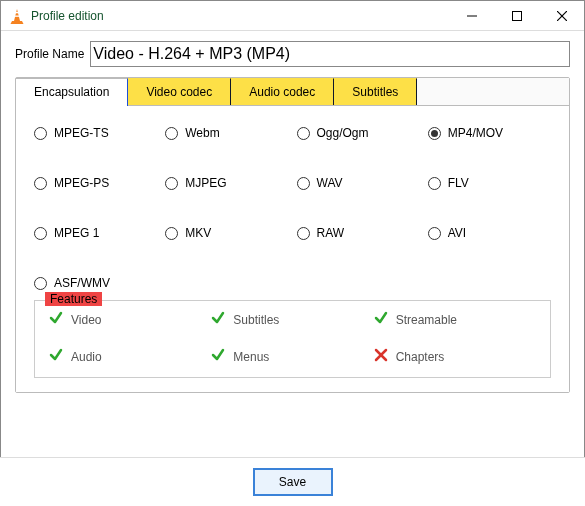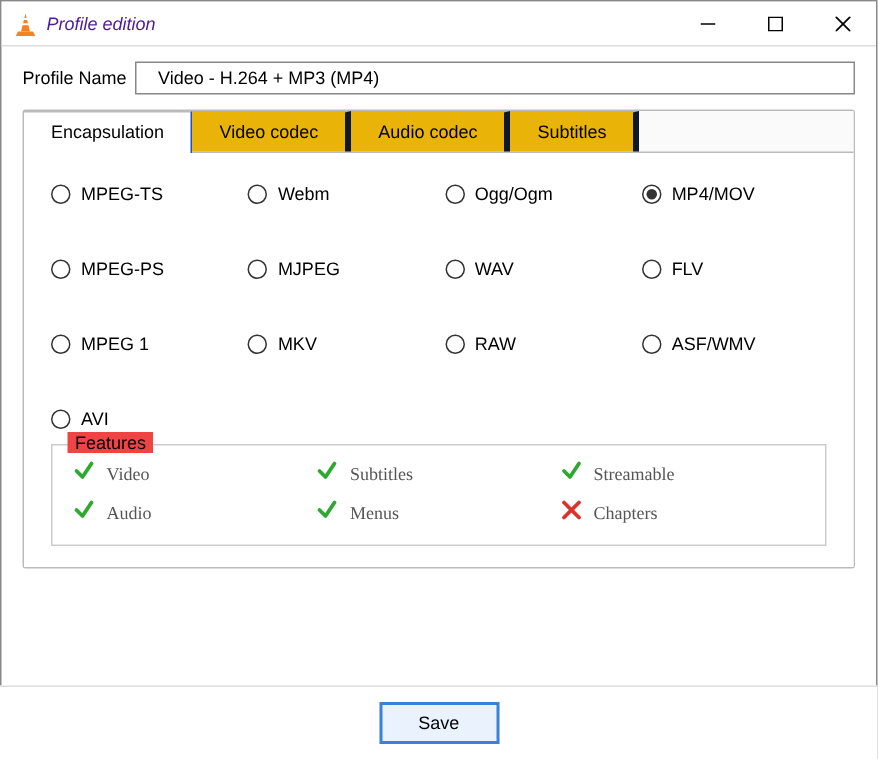--- a/index.html
+++ b/index.html
@@ -15,57 +15,57 @@
   }
   .titlebar {
     height: 30px;
     display: flex;
     align-items: center;
     padding-left: 8px;
     background: #fff;
     border-bottom: 1px solid #ddd;
   }
   .titlebar .app-icon { width: 16px; height: 16px; margin-right: 6px; flex: 0 0 auto; }
-  .titlebar .title { flex: 1; font-size: 12px; color: #4c1d95; font-style: italic; }
+  .titlebar .title { flex: 1; font-size: 12px; color: #14532d; }
   .win-btns { display: flex; height: 100%; }
   .win-btn {
     width: 45px;
     display: flex;
     align-items: center;
     justify-content: center;
     color: #222;
   }
   .win-btn svg { width: 10px; height: 10px; }
 
   .content { padding: 10px 14px 12px 14px; }
   .row-profile { display: flex; align-items: center; margin-bottom: 10px; }
   .row-profile label { margin-right: 6px; font-size: 12px; }
   .row-profile input {
     flex: 1;
-    font-size: 12px;
-    padding: 3px 14px;
+    font-size: 16px;
+    padding: 3px 2px;
     border: 1px solid #888;
     font-family: inherit;
   }
 
   .tab-container {
     border: 1px solid #bbb;
     border-radius: 2px;
   }
   .tab-strip {
     display: flex;
     position: relative;
     border-bottom: 1px solid #bbb;
     background: #fafafa;
   }
   .tab {
     padding: 6px 18px;
     font-size: 12px;
-    border-right: 4px solid #0f172a;
-    background: #eab308;
+    border-right: 1px solid #0f172a;
+    background: #fde047;
     border-top: 1px solid transparent;
     cursor: default;
   }
   .tab.active {
     background: #fff;
     border-top: 1px solid #bbb;
     border-right: 1px solid #1d4ed8;
     position: relative;
     top: 1px;
     margin-top: -1px;
@@ -102,22 +102,21 @@
   .features-title {
     position: absolute;
     top: -9px; left: 10px;
     background: #ef4444;
     padding: 0 5px;
     font-size: 12px;
   }
   .features-grid {
     display: grid;
     grid-template-columns: repeat(3, 1fr);
-    row-gap: 8px;
-    font-family: Liberation Serif, serif;
+    row-gap: 20px;
   }
   .feature-item { display: flex; align-items: center; font-size: 12px; color: #555; }
   .feature-item .icon { width: 14px; margin-right: 8px; flex: 0 0 auto; }
 
   .footer {
     display: flex;
     justify-content: center;
     gap: 8px;
     padding: 10px 14px;
     border-top: 1px solid #ddd;
@@ -230,25 +229,25 @@
           <div class="radio-item">
             <span class="radio"></span>
             <span>MKV</span>
           </div>
           <div class="radio-item">
             <span class="radio"></span>
             <span>RAW</span>
           </div>
           <div class="radio-item">
             <span class="radio"></span>
+            <span>AVI</span>
+          </div>
+          <div class="radio-item">
+            <span class="radio"></span>
             <span>ASF/WMV</span>
-          </div>
-          <div class="radio-item">
-            <span class="radio"></span>
-            <span>AVI</span>
           </div>
         </div>
 
       <div class="features-box">
         <span class="features-title">Features</span>
         <div class="features-grid" id="features-grid">
 
         <div class="feature-item">
               <span class="icon"><svg viewBox="0 0 14 14">
                   <path d="M2 7 L6 11 L12 2" stroke="#2fa82f" stroke-width="2.5" fill="none" stroke-linecap="round" stroke-linejoin="round"></path>

